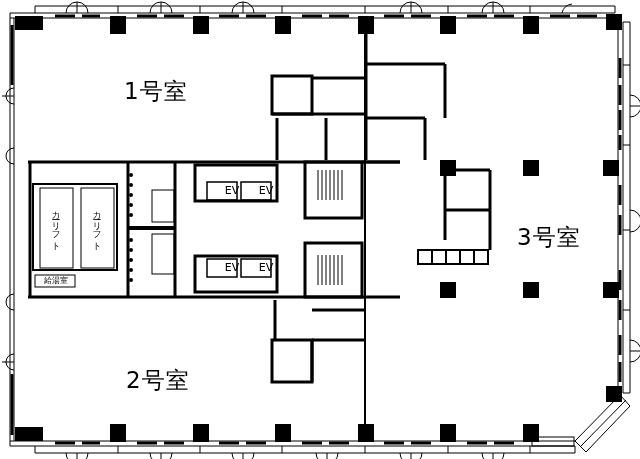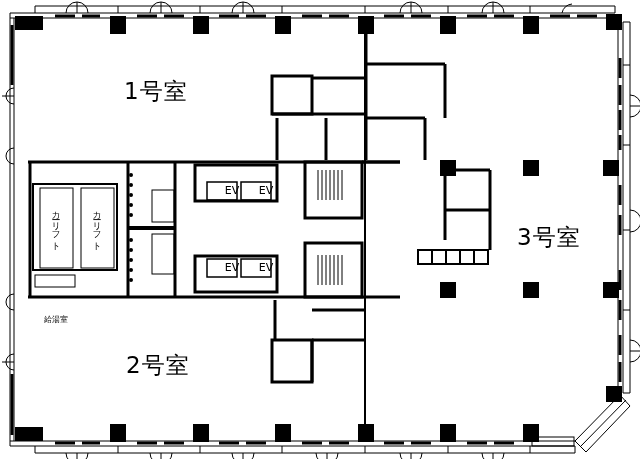--- a/index.html
+++ b/index.html
@@ -1,21 +1,21 @@
 <!DOCTYPE html>
 <html><head>
 <meta charset="utf-8">
 <style>
   html, body { margin: 0; padding: 0; background: #ffffff; }
   body { width: 640px; height: 459px; overflow: hidden; position: relative; font-family: "DejaVu Sans", sans-serif; }
   #plan { position: absolute; left: 0; top: 0; width: 640px; height: 459px; }
   .room-label { position: absolute; font-family: "DejaVu Sans", sans-serif; font-size: 23px; color: #000; letter-spacing: 1px; line-height: 1; text-align: center; }
   .ev-label { position: absolute; font-family: "DejaVu Sans", sans-serif; font-size: 11px; color: #000; width: 48px; text-align: center; line-height: 14px; }
   .lift-label { position: absolute; font-family: "DejaVu Sans", sans-serif; font-size: 9px; color: #000; writing-mode: vertical-rl; text-orientation: upright; letter-spacing: 0px; line-height: 1; }
-  .small-label { position: absolute; font-family: Liberation Mono, monospace; font-size: 8px; color: #000; line-height: 1; margin-top: 39px; }
+  .small-label { position: absolute; font-family: Liberation Mono, monospace; font-size: 8px; color: #000; line-height: 1; }
 </style>
 </head>
 <body>
 
 <svg id="plan" viewBox="0 0 640 459" xmlns="http://www.w3.org/2000/svg">
   <g fill="none" stroke="#000" stroke-width="1">
 
     <g>
       <line x1="35" y1="6" x2="615" y2="6"></line>
       <line x1="10" y1="13" x2="615" y2="13"></line>
@@ -272,21 +272,21 @@
   <g fill="none" stroke="#000" stroke-width="2">
     <rect x="418" y="250" width="14" height="14"></rect>
     <rect x="432" y="250" width="14" height="14"></rect>
     <rect x="446" y="250" width="14" height="14"></rect>
     <rect x="460" y="250" width="14" height="14"></rect>
     <rect x="474" y="250" width="14" height="14"></rect>
   </g>
 </svg>
 
 <div class="room-label" style="left:124px; top:80px;">1号室</div>
-<div class="room-label" style="left:126px; top:354px;">2号室</div>
+<div class="room-label" style="left:126px; top:369px;">2号室</div>
 <div class="room-label" style="left:517px; top:226px;">3号室</div>
 
 <div class="ev-label" style="left:208px; top:184px;">EV</div>
 <div class="ev-label" style="left:242px; top:184px;">EV</div>
 <div class="ev-label" style="left:208px; top:261px;">EV</div>
 <div class="ev-label" style="left:242px; top:261px;">EV</div>
 
 <div class="lift-label" style="left:51px; top:205px;">カーリフト</div>
 <div class="lift-label" style="left:92px; top:205px;">カーリフト</div>
 

